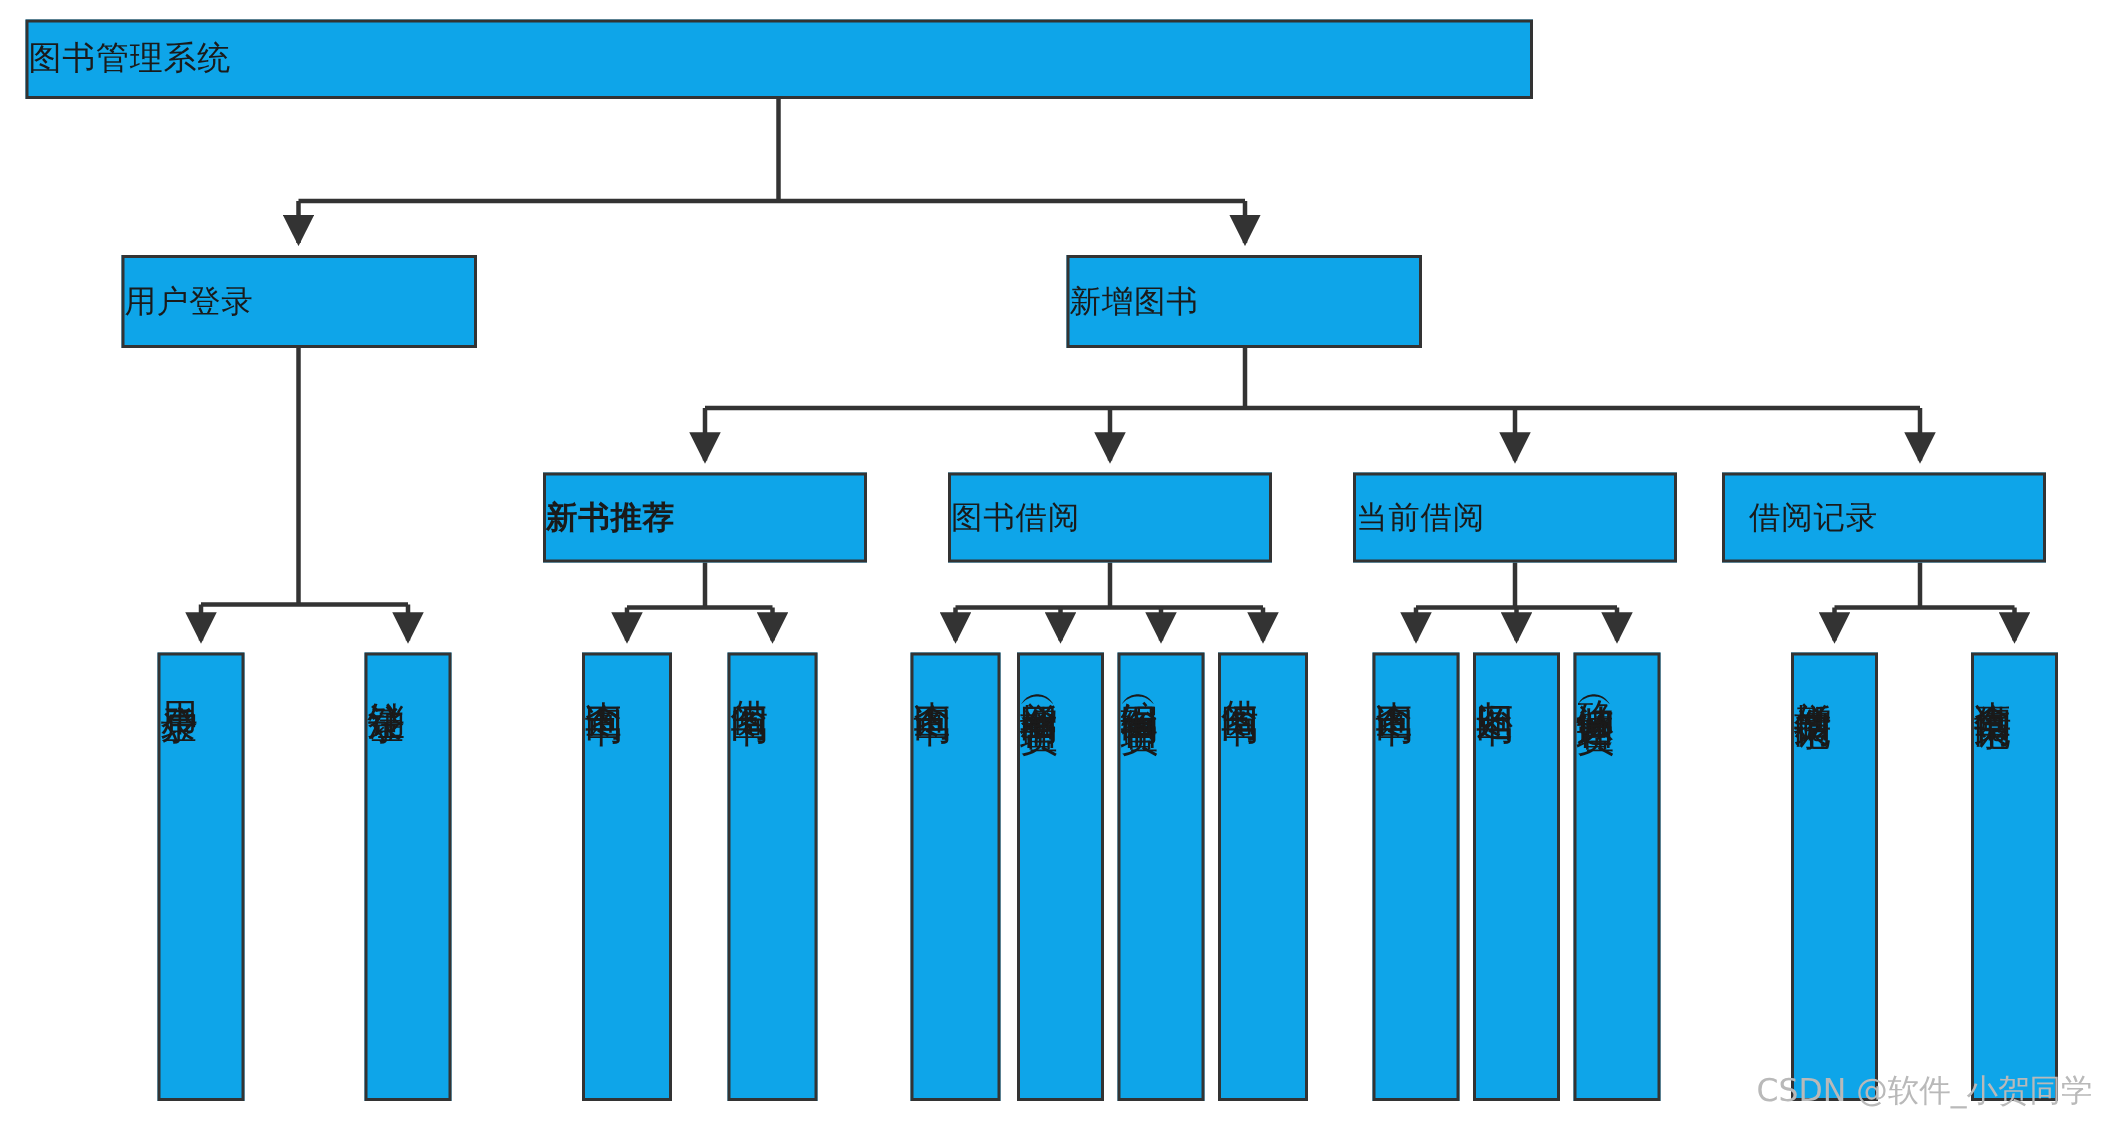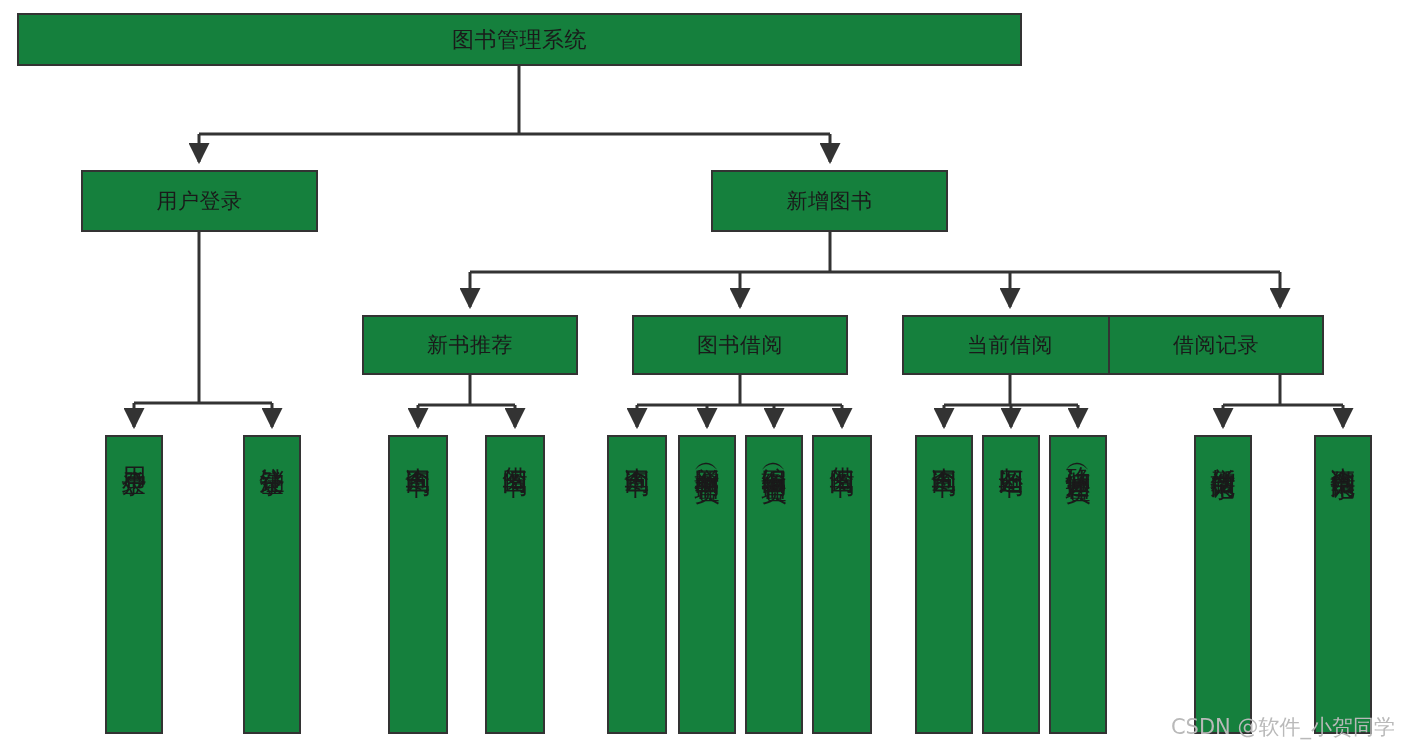--- a/index.html
+++ b/index.html
@@ -24,25 +24,24 @@
     position: absolute;
     left: 0;
     top: 0;
     width: 1405px;
     height: 747px;
     pointer-events: none;
   }
   .node {
     position: absolute;
     box-sizing: border-box;
-    background: #15803d;
+    background: #0ea5e9;
     border: 2px solid #333333;
     display: flex;
     align-items: center;
-    justify-content: center;
     color: #1a1a1a;
     z-index: 2;
   }
   .node-label {
     display: block;
     text-align: center;
     line-height: 1.18;
     letter-spacing: 0.5px;
   }
   
@@ -135,30 +134,30 @@
     <span class="node-label">图书管理系统</span>
   </div>
 
   <div class="node horiz" style="left:81px; top:170px; width:237px; height:62px;">
     <span class="node-label">用户登录</span>
   </div>
   <div class="node horiz" style="left:711px; top:170px; width:237px; height:62px;">
     <span class="node-label">新增图书</span>
   </div>
 
-  <div class="node horiz" style="left:362px; top:315px; width:216px; height:60px;">
+  <div class="node horiz" style="left:362px; top:315px; width:216px; height:60px;font-weight:bold;">
     <span class="node-label">新书推荐</span>
   </div>
   <div class="node horiz" style="left:902px; top:315px; width:216px; height:60px;">
     <span class="node-label">当前借阅</span>
   </div>
   <div class="node horiz" style="left:632px; top:315px; width:216px; height:60px;">
     <span class="node-label">图书借阅</span>
   </div>
-  <div class="node horiz" style="left:1108px; top:315px; width:216px; height:60px;">
+  <div class="node horiz" style="left:1148px; top:315px; width:216px; height:60px;padding-left:16px;">
     <span class="node-label">借阅记录</span>
   </div>
 
   <div class="node vert" style="left:105px; top:435px; width:58px; height:299px;">
     <span class="node-label">用户登录</span>
   </div>
   <div class="node vert" style="left:243px; top:435px; width:58px; height:299px;">
     <span class="node-label">注销登录</span>
   </div>
 

